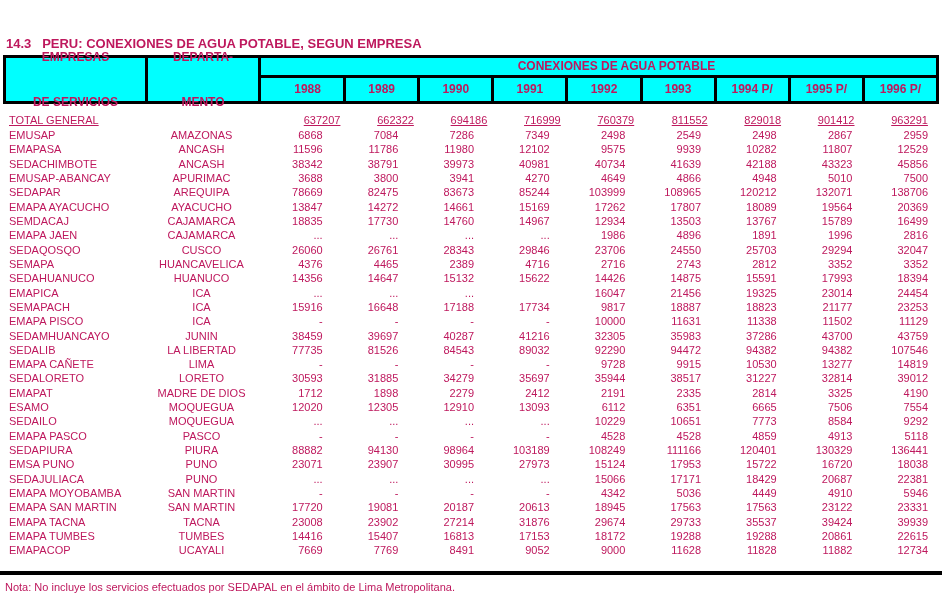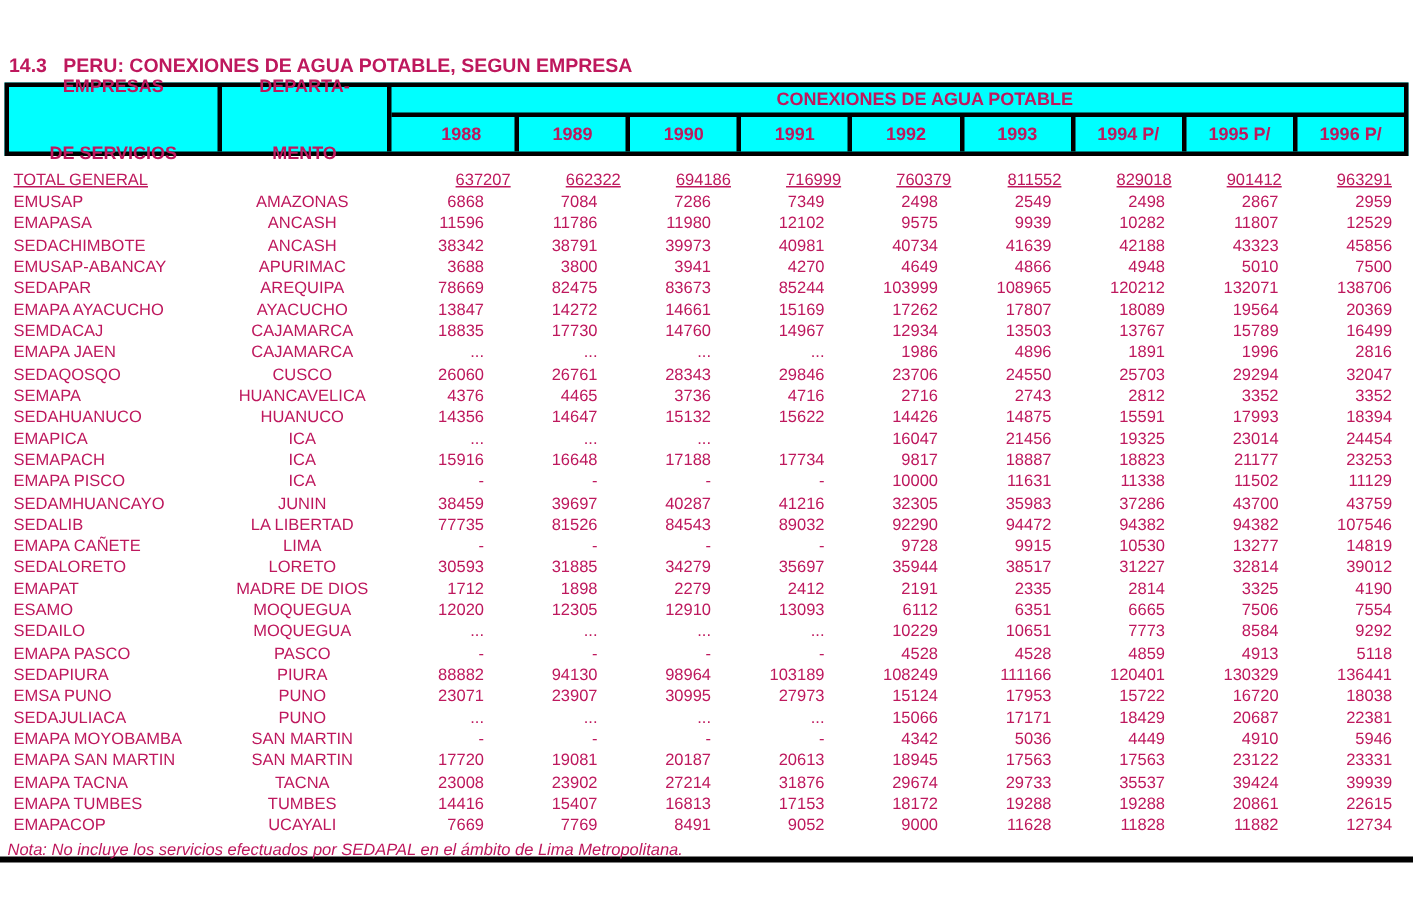--- a/index.html
+++ b/index.html
@@ -34,21 +34,21 @@
   
   .tbody{position:absolute;left:3px;top:112px;width:936px;font-size:11px;}
   .row{display:flex;height:14.32px;align-items:center;white-space:nowrap;}
   .total-row{height:16px;font-weight:normal;gap:20px;}
   .c-emp{width:142px;box-sizing:border-box;padding-left:6px;overflow:visible;}
   .c-dep{width:113px;text-align:center;}
   .c-val{flex:1;box-sizing:border-box;text-align:right;padding-right:11px;}
   .total-label,.total-val{text-decoration:underline;}
   
   .rule{position:absolute;left:0;top:571px;width:942px;height:4px;background:#000;}
-  .notes{position:absolute;left:5px;top:560px;font-size:11px;font-style:italic;line-height:14px;}
+  .notes{position:absolute;left:5px;top:580px;font-size:11px;line-height:14px;}
 </style>
 </head>
 <body>
 
 <div class="page">
 
   <div class="title">
     <div>14.3   PERU: CONEXIONES DE AGUA POTABLE, SEGUN EMPRESA</div>
     <div>PRESTADORA DE SERVICIO, 1988 - 96</div>
   </div>
@@ -207,21 +207,21 @@
         <div class="c-val">24550</div>
         <div class="c-val">25703</div>
         <div class="c-val">29294</div>
         <div class="c-val">32047</div>
       </div>
       <div class="row">
         <div class="c-emp">SEMAPA</div>
         <div class="c-dep">HUANCAVELICA</div>
         <div class="c-val">4376</div>
         <div class="c-val">4465</div>
-        <div class="c-val">3736</div>
+        <div class="c-val">2389</div>
         <div class="c-val">4716</div>
         <div class="c-val">2716</div>
         <div class="c-val">2743</div>
         <div class="c-val">2812</div>
         <div class="c-val">3352</div>
         <div class="c-val">3352</div>
       </div>
       <div class="row">
         <div class="c-emp">SEDAHUANUCO</div>
         <div class="c-dep">HUANUCO</div>

